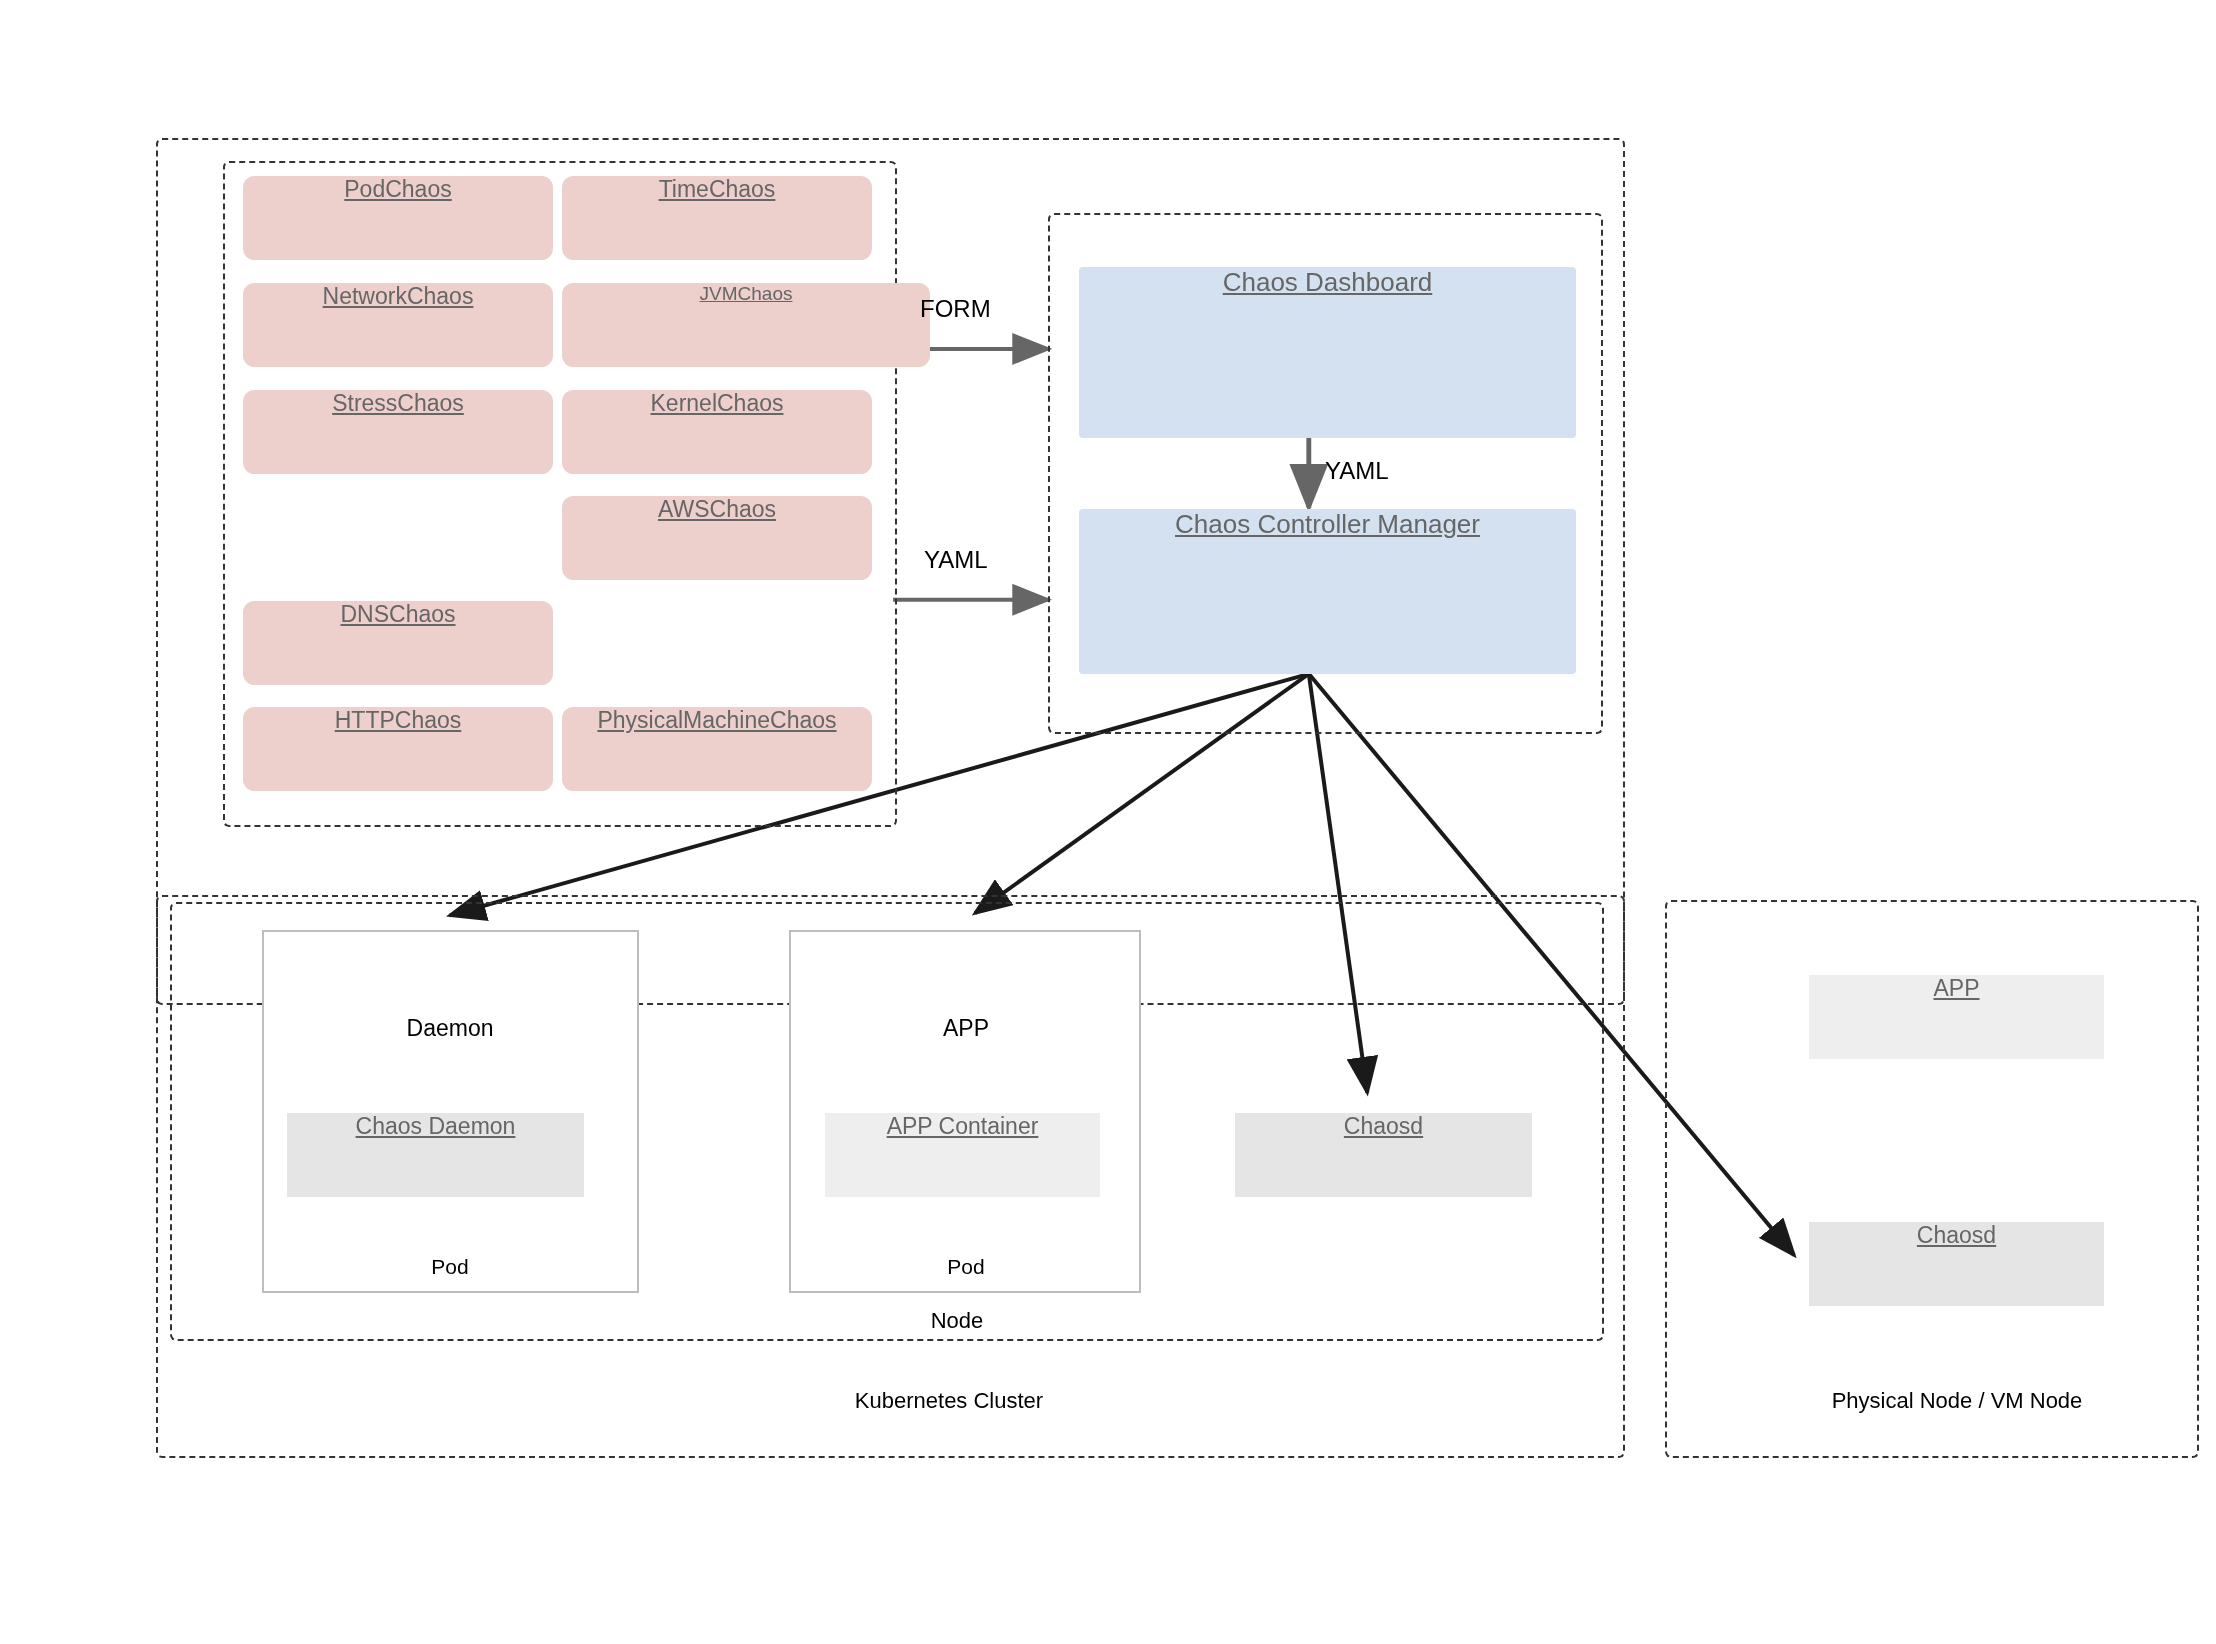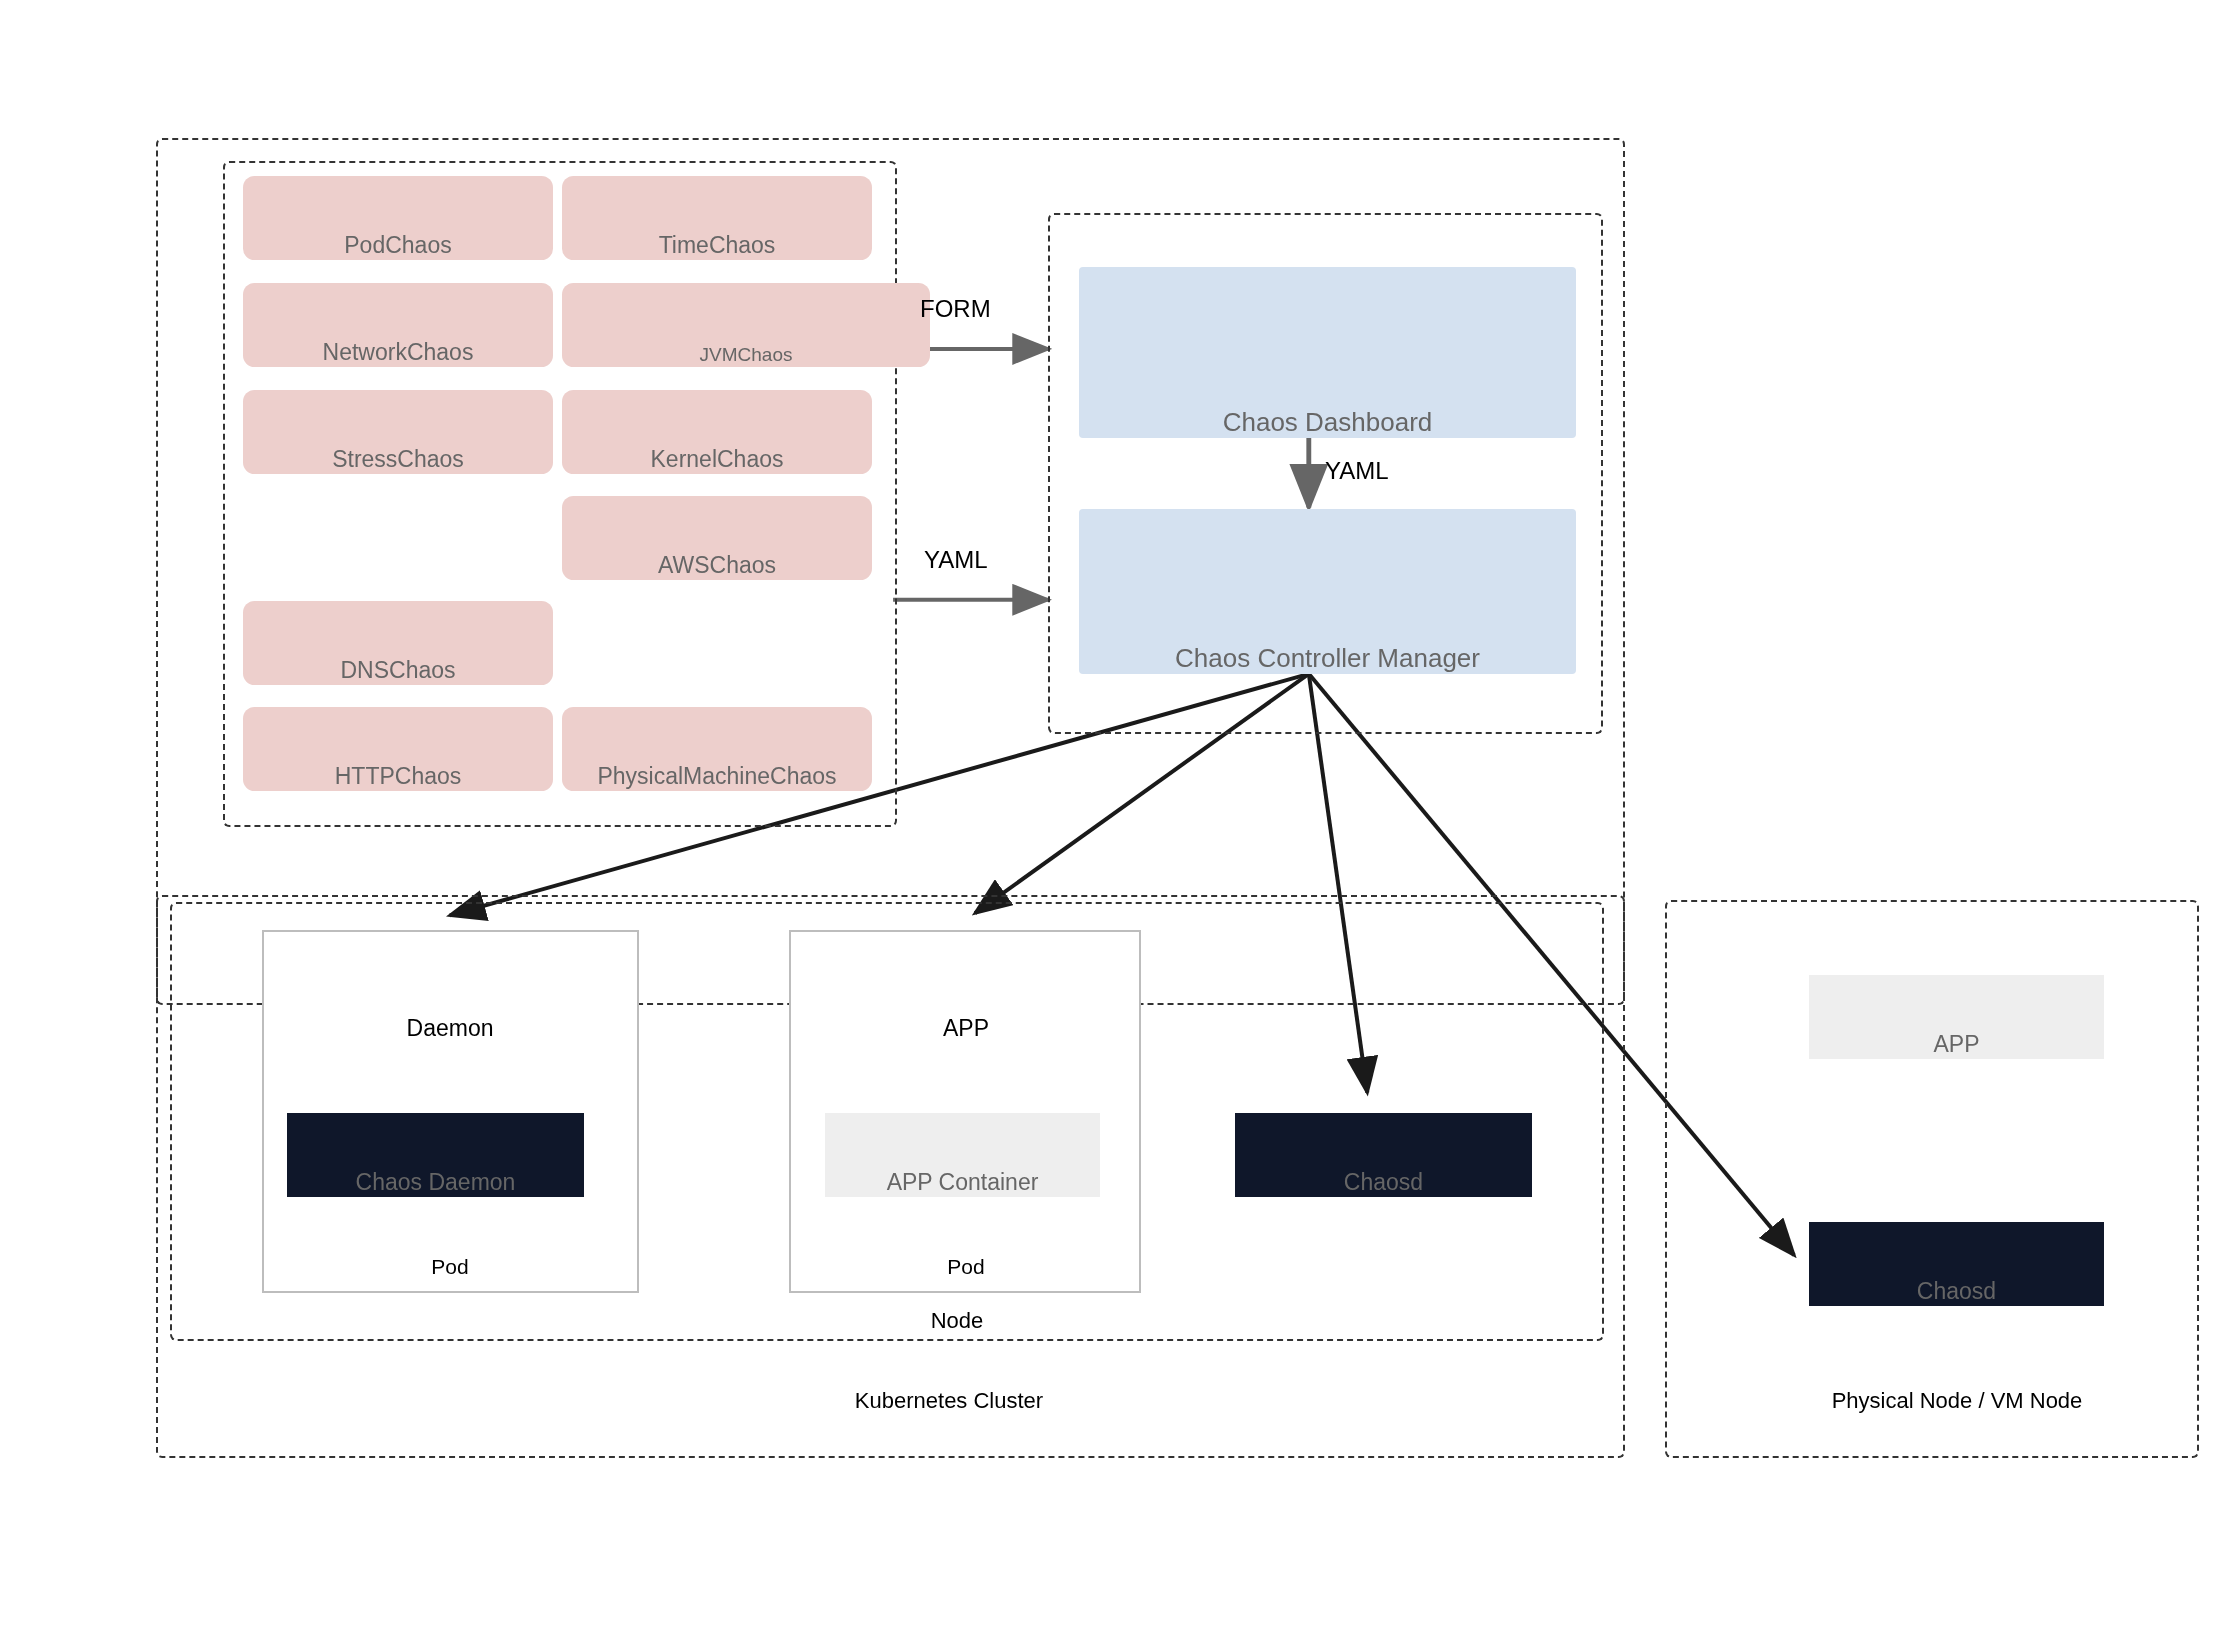--- a/index.html
+++ b/index.html
@@ -29,28 +29,29 @@
     position: absolute;
     border: 2.2px solid #bdbdbd;
     box-sizing: border-box;
     background: #ffffff;
   }
   
   .nodebox {
     position: absolute;
     box-sizing: border-box;
     display: flex;
-    align-items: flex-end;
+    align-items: flex-start;
     justify-content: center;
     text-align: center;
     color: #666666;
     line-height: 1.2;
+    text-decoration: underline;
   }
   .pink   { background: #edcfcc; border-radius: 11.5px; }
-  .blue   { background: #0f172a; }
+  .blue   { background: #e5e5e5; }
   .blue-r { background: #d4e1f0; border-radius: 4px; }
   .grey   { background: #eeeeee; }
 
   
   .label {
     position: absolute;
     color: #000000;
     text-align: left;
     white-space: nowrap;
     line-height: 1.2;

